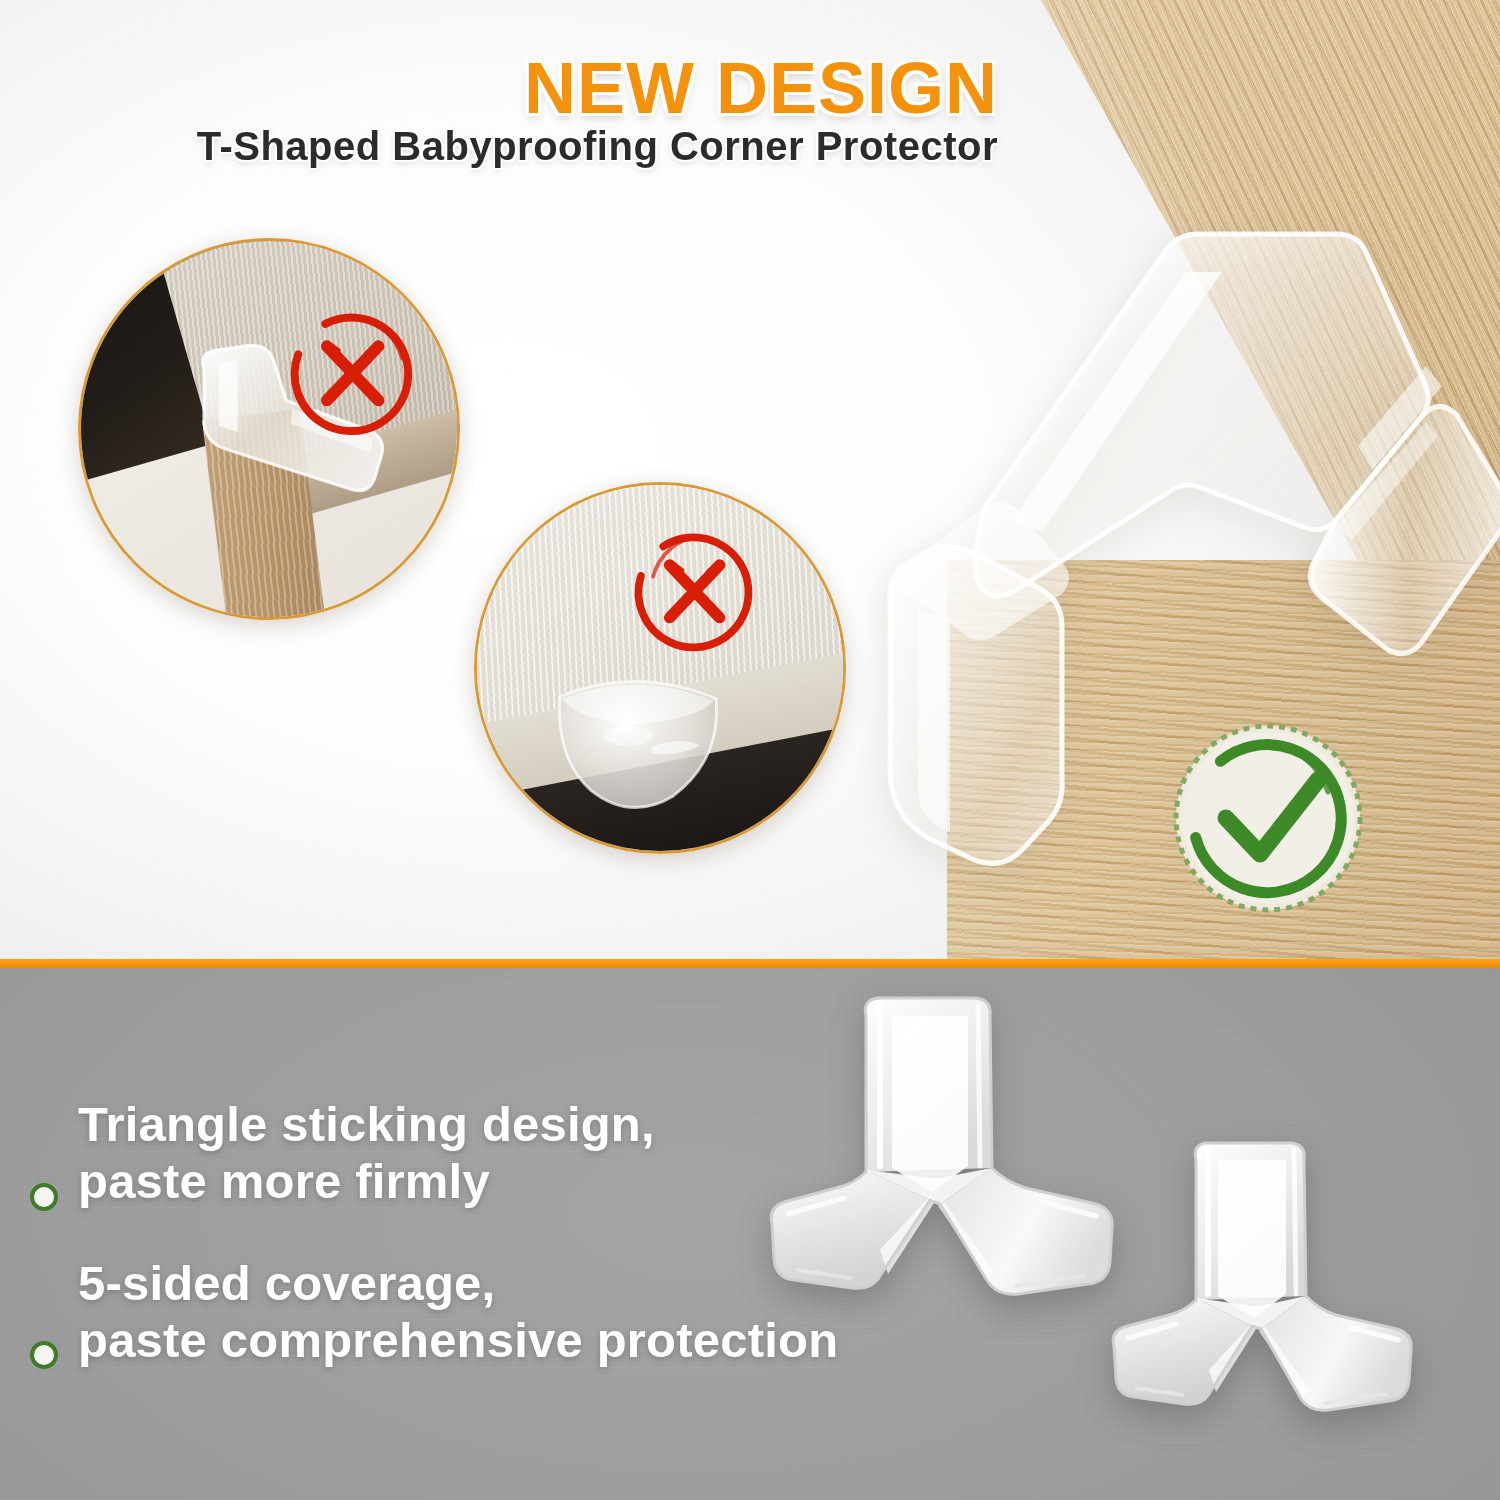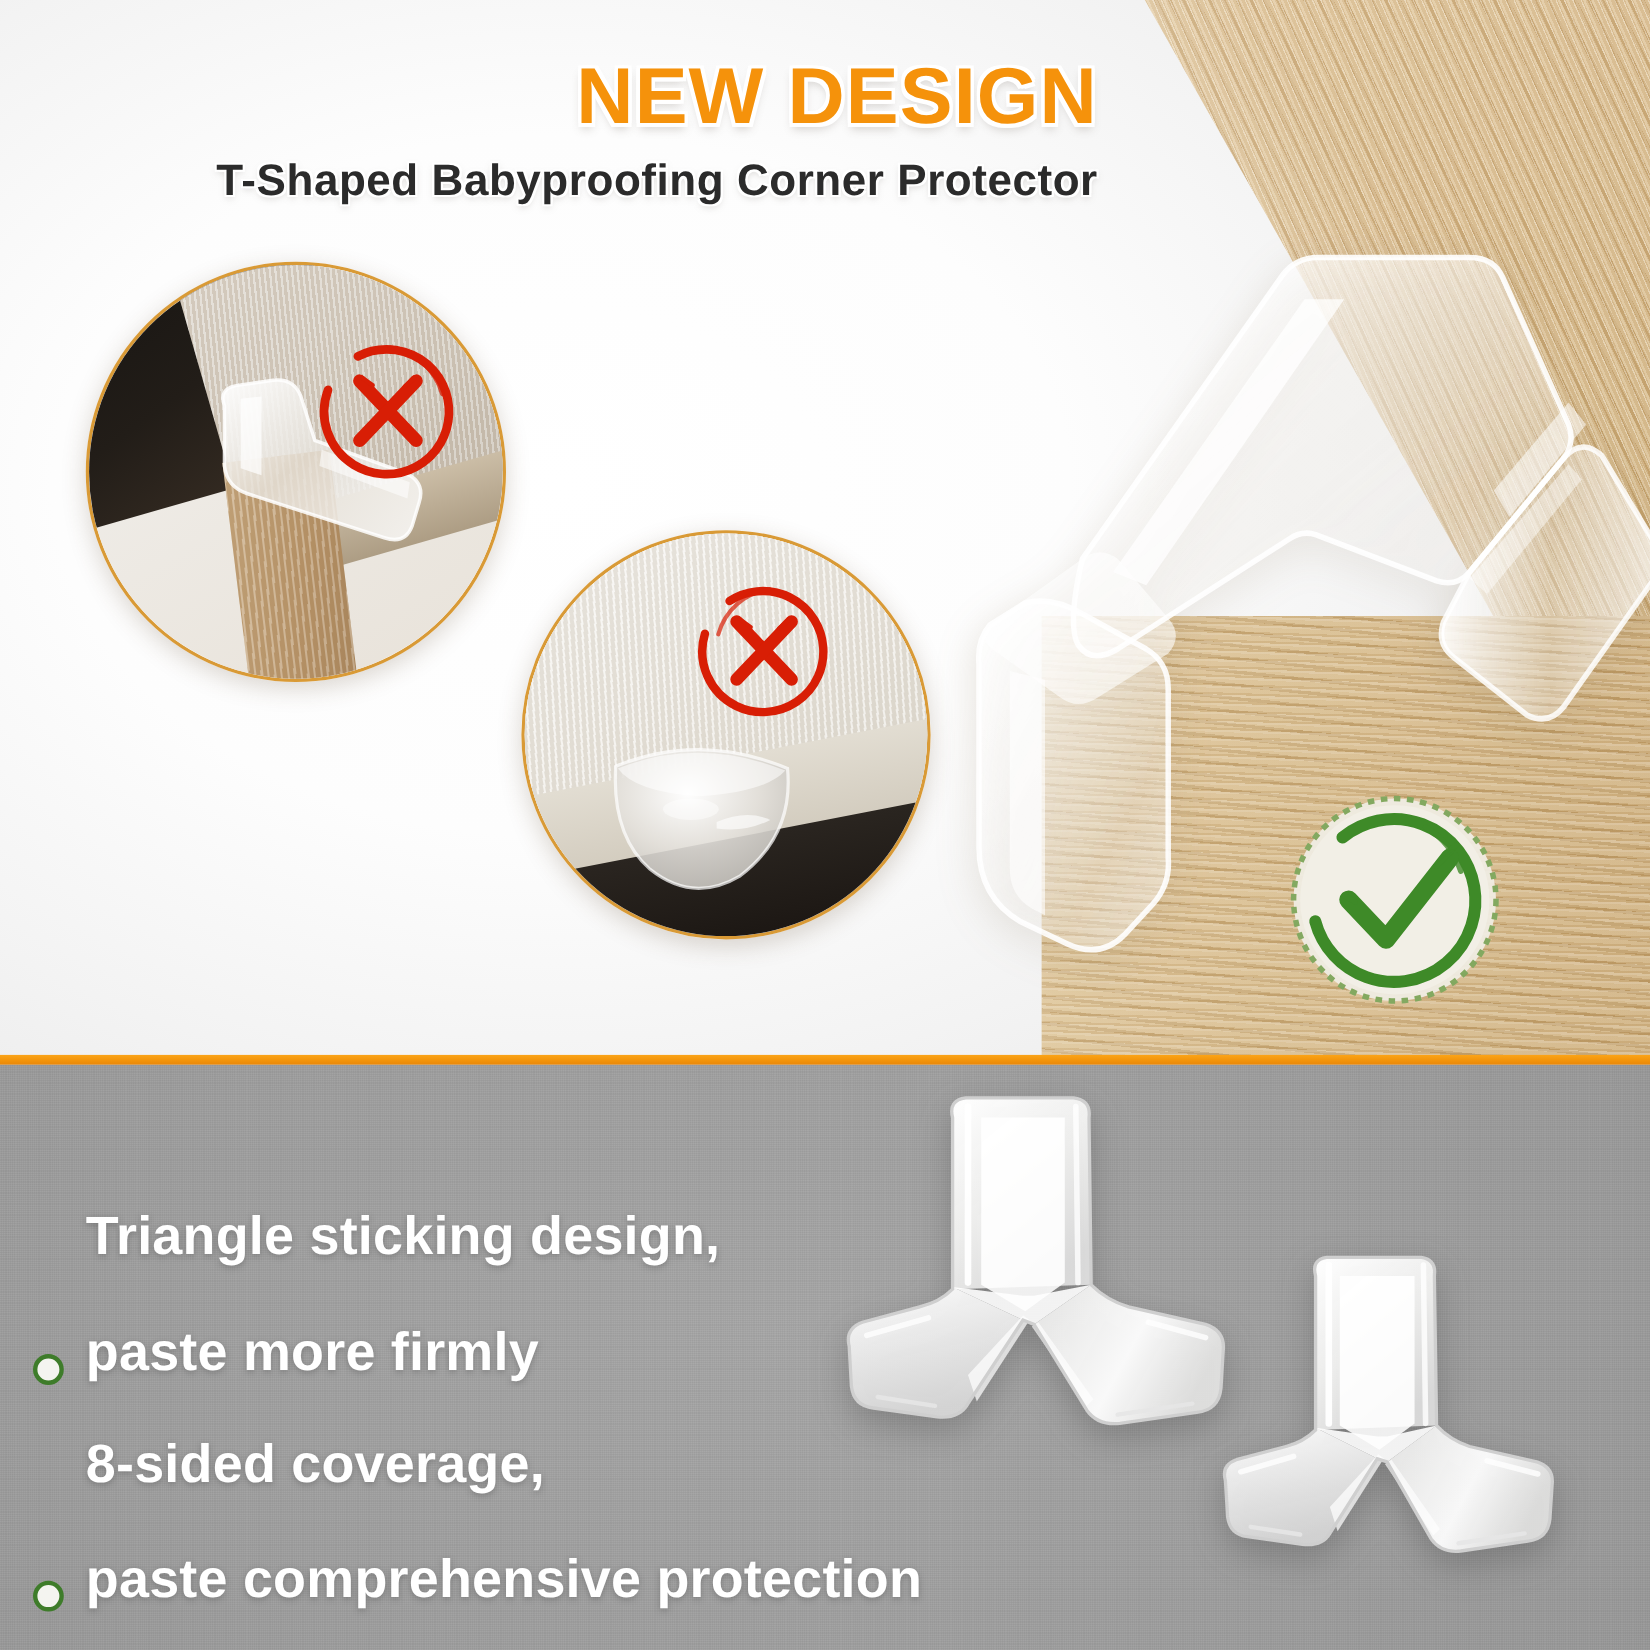--- a/index.html
+++ b/index.html
@@ -142,21 +142,20 @@
   .h-new{
     font-size:72px; font-weight:bold; letter-spacing:1px;
     color:#F5920B;
     text-shadow:
       -3px -3px 0 #fff, 3px -3px 0 #fff, -3px 3px 0 #fff, 3px 3px 0 #fff,
       0 -3px 0 #fff, 0 3px 0 #fff, -3px 0 0 #fff, 3px 0 0 #fff,
       0 5px 9px rgba(120,110,100,.30);
     line-height:1.0;
   }
   .h-sub{
-    margin-top:18px;
     font-size:40px; font-weight:bold; letter-spacing:0.5px;
     color:#2B2B2B;
     text-shadow:
       -2px -2px 0 #fff, 2px -2px 0 #fff, -2px 2px 0 #fff, 2px 2px 0 #fff,
       0 3px 7px rgba(140,135,128,.35);
     white-space:nowrap;
   }
 
   
   .divider{
@@ -183,21 +182,21 @@
     width:28px; height:28px; border-radius:50%;
     background:#f4f4f0;
     border:4px solid #3E7C2A;
     margin-top:14px; margin-right:20px;
   }
   .bullet-text{
     font-size:49px; font-weight:bold; color:#ffffff; line-height:1.17;
     letter-spacing:.2px;
     text-shadow:0 2px 6px rgba(60,60,60,.35);
   }
-  .bullet-text .l2{ display:block;margin-top:48px; }
+  .bullet-text .l2{ display:block; }
 
   
   .piece{ position:absolute; filter: drop-shadow(0 12px 16px rgba(60,60,60,.33)); }
   .piece svg{ display:block; width:100%; height:100%; }
   .piece-1{ left:762px; top:22px; width:404px; height:332px; }
   .piece-2{ left:1106px; top:168px; width:348px; height:300px; }
 </style>
 </head>
 <body>
 
@@ -355,21 +354,21 @@
         <span class="bullet-dot"></span>
         <span class="bullet-text">
           <span>Triangle sticking design,</span>
           <span class="l2">paste more firmly</span>
         </span>
       </div>
 
       <div class="bullet-row">
         <span class="bullet-dot"></span>
         <span class="bullet-text">
-          <span>8-sided coverage,</span>
+          <span>5-sided coverage,</span>
           <span class="l2">paste comprehensive protection</span>
         </span>
       </div>
 
     </div>
 
     <div class="piece piece-1">
       <svg viewBox="0 0 404 332">
         <defs>
           <linearGradient id="pA" x1="0" y1="0" x2="0.6" y2="1">

